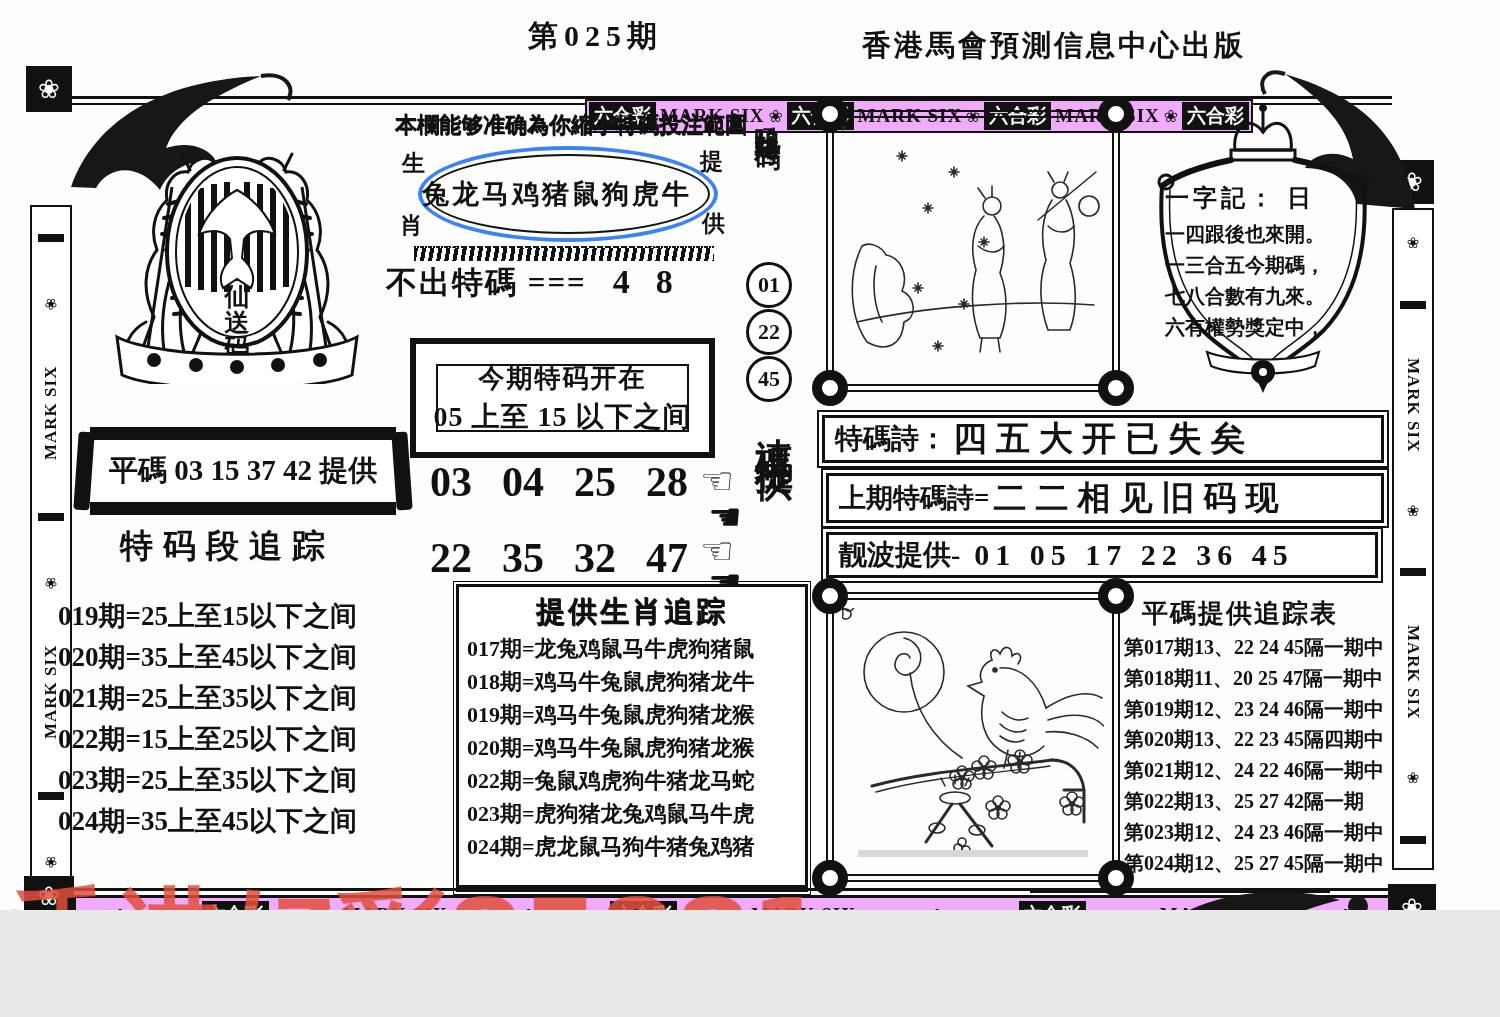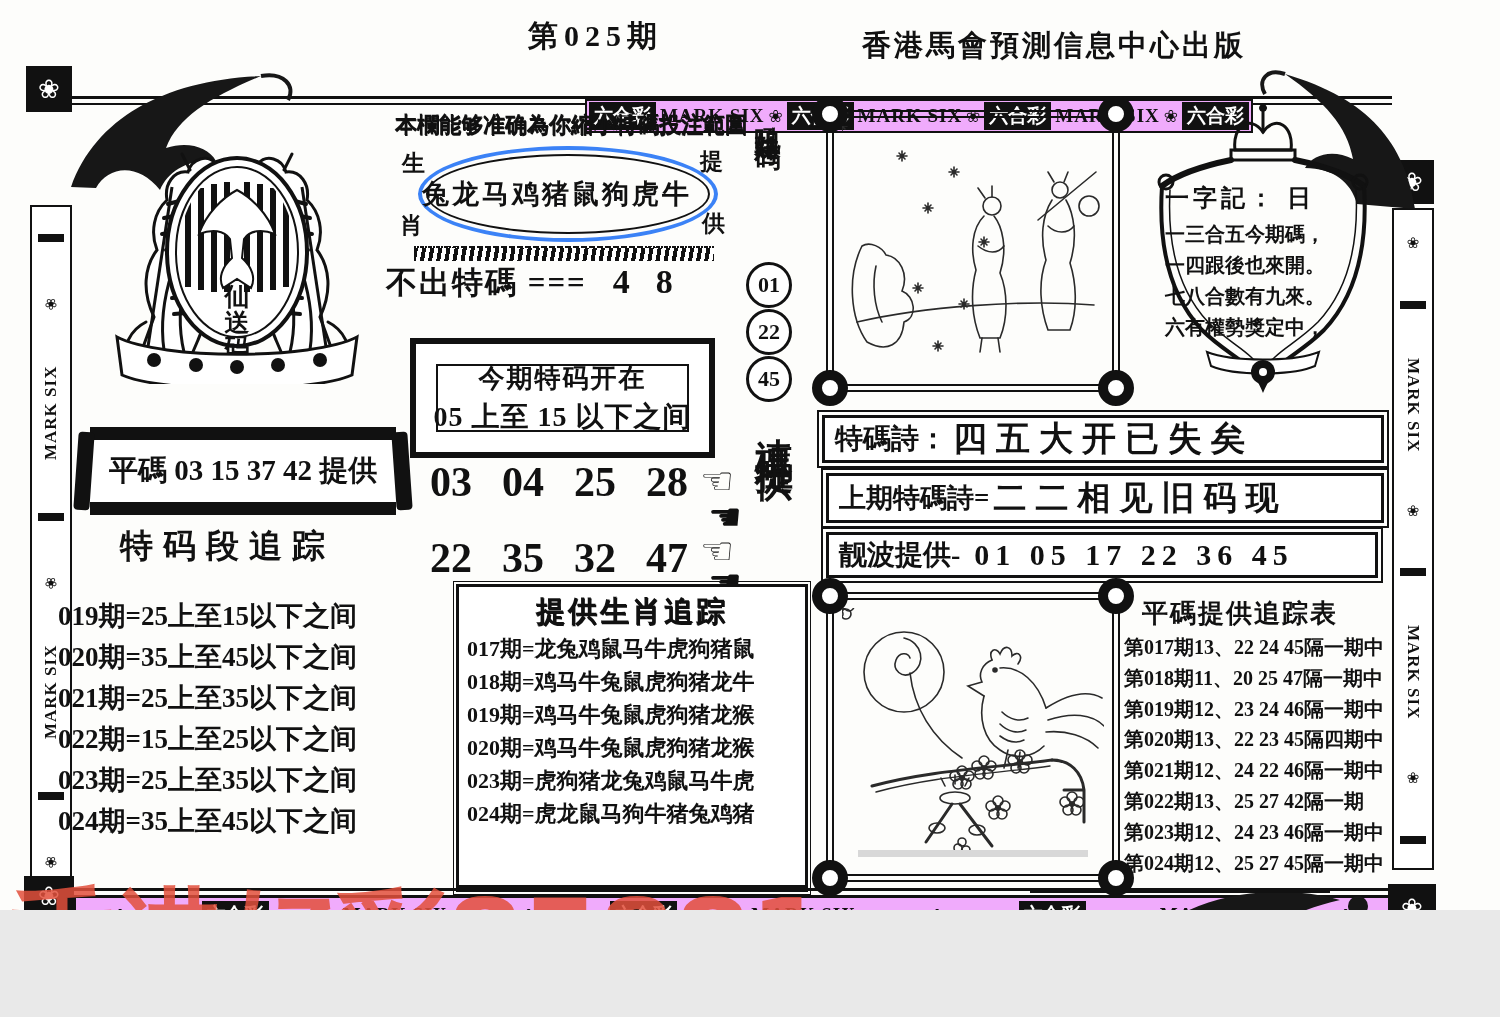--- a/index.html
+++ b/index.html
@@ -291,20 +291,21 @@
   <div class="circnum" style="left:746px;top:356px;">
       <span>45</span>
     </div>
 
   <div class="zbox" style="left:456px;top:584px;width:352px;height:308px;">
     <div class="ztitle">提供生肖追踪</div>
     <div class="zrow">017期=龙兔鸡鼠马牛虎狗猪鼠</div>
     <div class="zrow">018期=鸡马牛兔鼠虎狗猪龙牛</div>
     <div class="zrow">019期=鸡马牛兔鼠虎狗猪龙猴</div>
     <div class="zrow">020期=鸡马牛兔鼠虎狗猪龙猴</div>
+    <div class="zrow">022期=兔鼠鸡虎狗牛猪龙马蛇</div>
     <div class="zrow">023期=虎狗猪龙兔鸡鼠马牛虎</div>
     <div class="zrow">024期=虎龙鼠马狗牛猪兔鸡猪</div>
   </div>
 
   <div class="pframe" style="left:818px;top:102px;width:310px;height:298px;">
     <div class="rod" style="left:28px;right:28px;top:8px;"></div>
     <div class="rod" style="left:28px;right:28px;bottom:8px;"></div>
     <div class="vrod" style="top:28px;bottom:28px;left:8px;"></div>
     <div class="vrod" style="top:28px;bottom:28px;right:8px;"></div>
     <div class="ring" style="left:-6px;top:-6px;"></div>
@@ -353,22 +354,22 @@
       <circle cx="228" cy="84" r="7" stroke-width="3"></circle>
       <path d="M30,88 C26,150 38,198 70,232 C97,259 119,262 131,290 C143,262 165,259 192,232 C224,198 236,150 232,88" stroke-width="4"></path>
       <path d="M38,92 C35,148 46,192 76,224 C100,248 122,254 131,276 C140,254 162,248 186,224 C216,192 227,148 224,92" stroke-width="1.5"></path>
       <path d="M75,254 C100,264 162,264 187,254 L183,268 C160,278 102,278 79,268 Z" stroke-width="2" fill="#fff"></path>
       <circle cx="131" cy="274" r="12" fill="#111" stroke="none"></circle>
       <circle cx="131" cy="274" r="4" fill="#fff" stroke="none"></circle>
     </g>
   </svg>
   <div class="abs shieldtxt" style="left:1165px;top:182px;width:206px;">
     <div class="t0">一字記： 日</div>
+    <div class="tl">一四跟後也來開。</div>
     <div class="tl">一三合五今期碼，</div>
-    <div class="tl">一四跟後也來開。</div>
     <div class="tl">七八合數有九來。</div>
     <div class="tl">六有權勢獎定中，</div>
   </div>
 
   <div class="bar" style="left:822px;top:415px;width:562px;height:48px;">
     <span class="lb" style="font-size:28px;">特碼詩：</span>
     <span class="tx" style="font-size:34px;letter-spacing:9px;margin-left:6px;">四五大开已失矣</span>
   </div>
   <div class="bar" style="left:826px;top:473px;width:558px;height:50px;">
     <span class="lb" style="font-size:27px;">上期特碼詩=</span>

